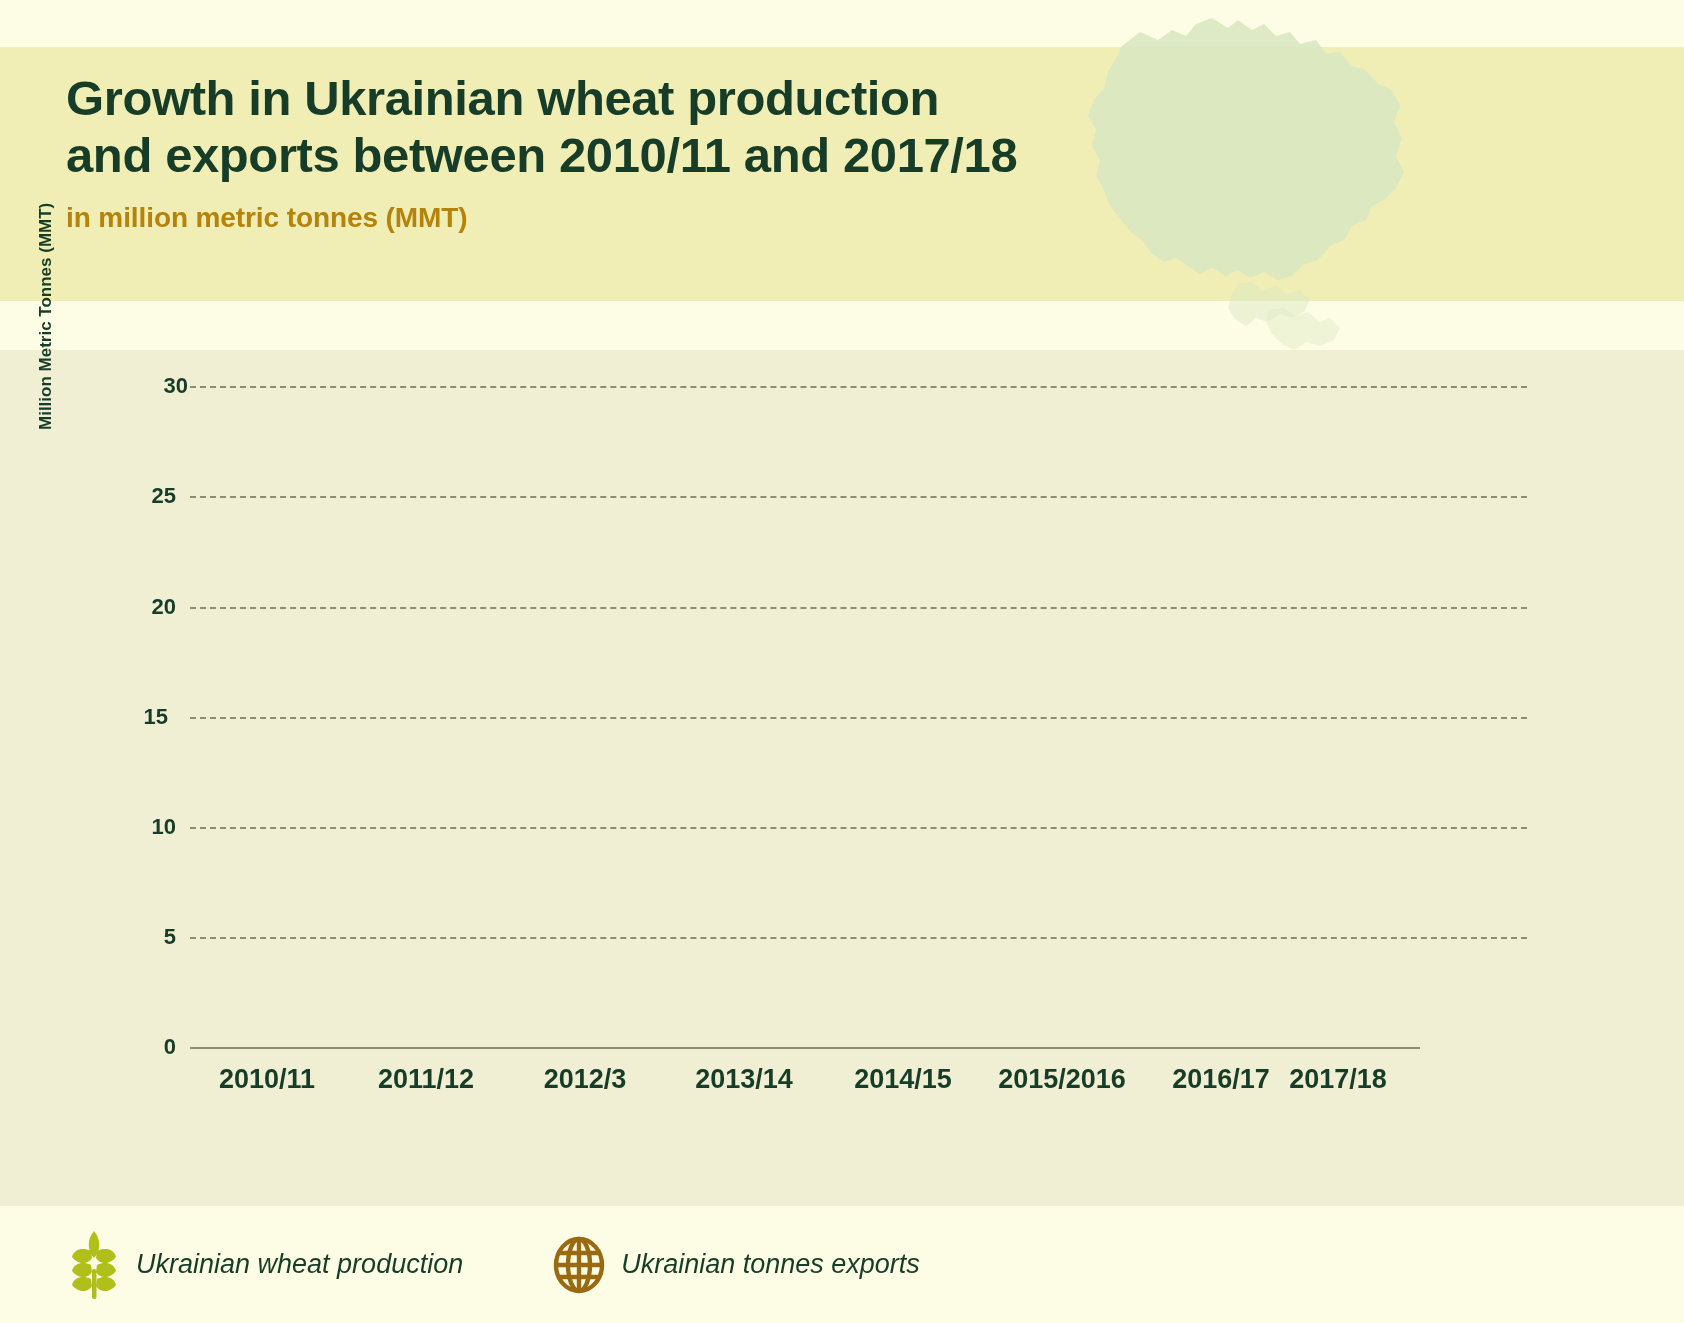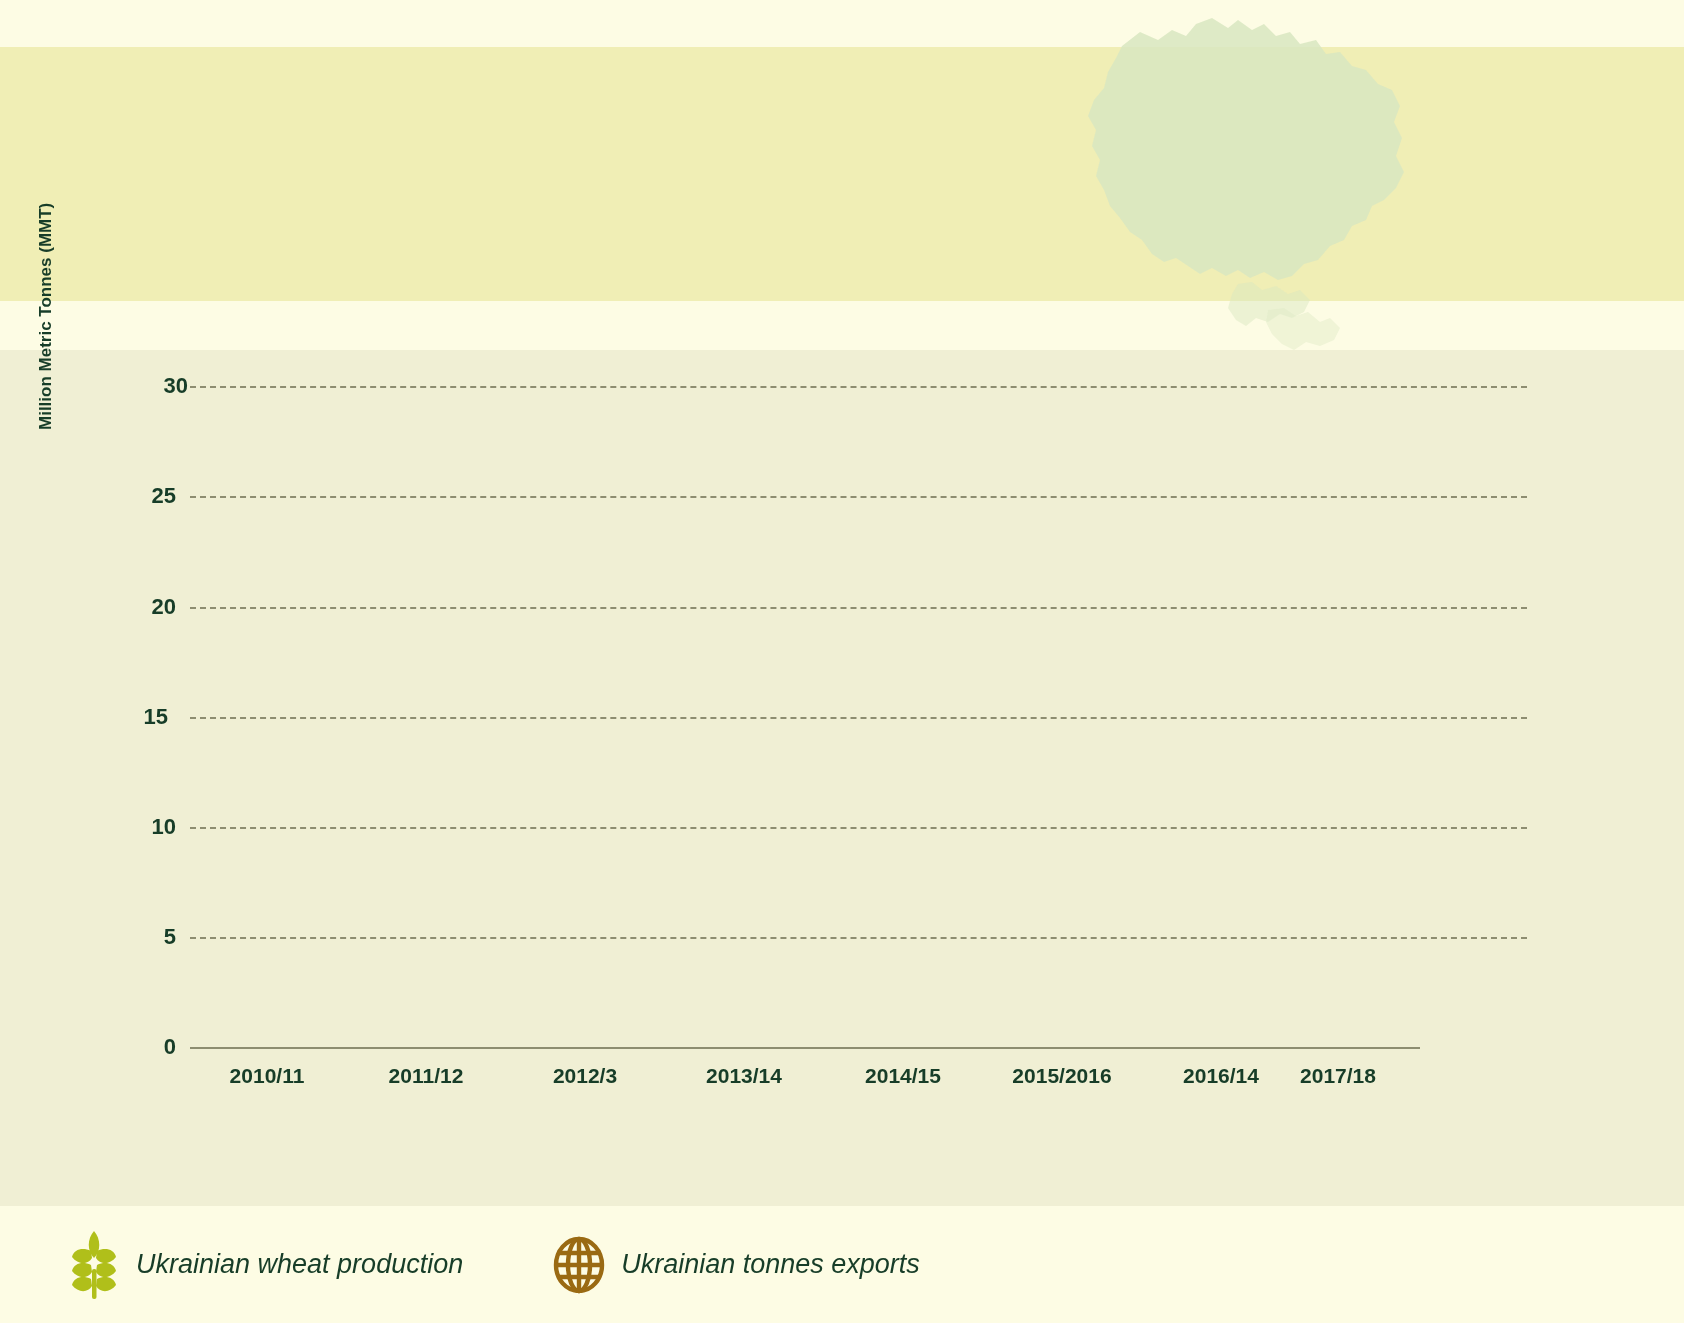--- a/index.html
+++ b/index.html
@@ -114,21 +114,21 @@
     top: 1047px;
     width: 1230px;
     height: 0;
     border-top: 2px solid #8d8d70;
   }
   .xtick-label {
     position: absolute;
     top: 1064px;
     width: 190px;
     text-align: center;
-    font-size: 21px;
+    font-size: 27px;
     font-weight: bold;
     color: #173d28;
   }
 
   
   #legend {
     position: absolute;
     left: 0;
     top: 1206px;
     width: 1684px;
@@ -178,20 +178,25 @@
                L250,268 L238,260 L226,266 L212,258 L200,264 L188,256 L176,248 L164,252 L152,244
                L142,230 L130,222 L120,208 L110,196 L104,180 L96,166 L100,150 L92,136 L96,120
                L88,106 L94,90 L104,78 L108,62 L116,48 Z"></path>
       <path d="M238,274 L252,272 L262,280 L276,276 L288,284 L300,280 L310,290 L304,302
                L292,308 L280,304 L268,312 L256,308 L246,316 L236,310 L228,298 L232,284 Z" opacity="0.55"></path>
       <path d="M268,300 L284,298 L296,306 L308,302 L320,312 L330,308 L340,318 L334,330
                L320,336 L306,332 L294,340 L282,334 L272,324 L266,312 Z" opacity="0.45"></path>
     </g>
   </svg>
 
+  <div id="title-block">
+    <div id="chart-title">Growth in Ukrainian wheat production
+and exports between 2010/11 and 2017/18</div>
+    <div id="chart-subtitle">in million metric tonnes (MMT)</div>
+  </div>
 
   <div id="plot-area">
     <div id="y-axis-title">Million Metric Tonnes (MMT)</div>
 
     <div class="gridline" style="top:386px;"></div>
     <div class="ytick-label" style="left:132px; top:375px;">30</div>
 
     <div class="gridline" style="top:496px;"></div>
     <div class="ytick-label" style="left:120px; top:485px;">25</div>
 
@@ -209,21 +214,21 @@
 
     <div id="baseline"></div>
     <div class="ytick-label" style="left:120px; top:1036px;">0</div>
 
     <div class="xtick-label" style="left:172px;">2010/11</div>
     <div class="xtick-label" style="left:331px;">2011/12</div>
     <div class="xtick-label" style="left:490px;">2012/3</div>
     <div class="xtick-label" style="left:649px;">2013/14</div>
     <div class="xtick-label" style="left:808px;">2014/15</div>
     <div class="xtick-label" style="left:967px;">2015/2016</div>
-    <div class="xtick-label" style="left:1126px;">2016/14</div>
+    <div class="xtick-label" style="left:1126px;">2016/17</div>
     <div class="xtick-label" style="left:1243px;">2017/18</div>
 
     <div id="series-layer"></div>
   </div>
 
   <div id="legend">
 
     <div class="legend-item" id="legend-item-production">
       <span class="legend-icon">
         <svg width="46" height="72" viewBox="0 0 46 72" xmlns="http://www.w3.org/2000/svg">

